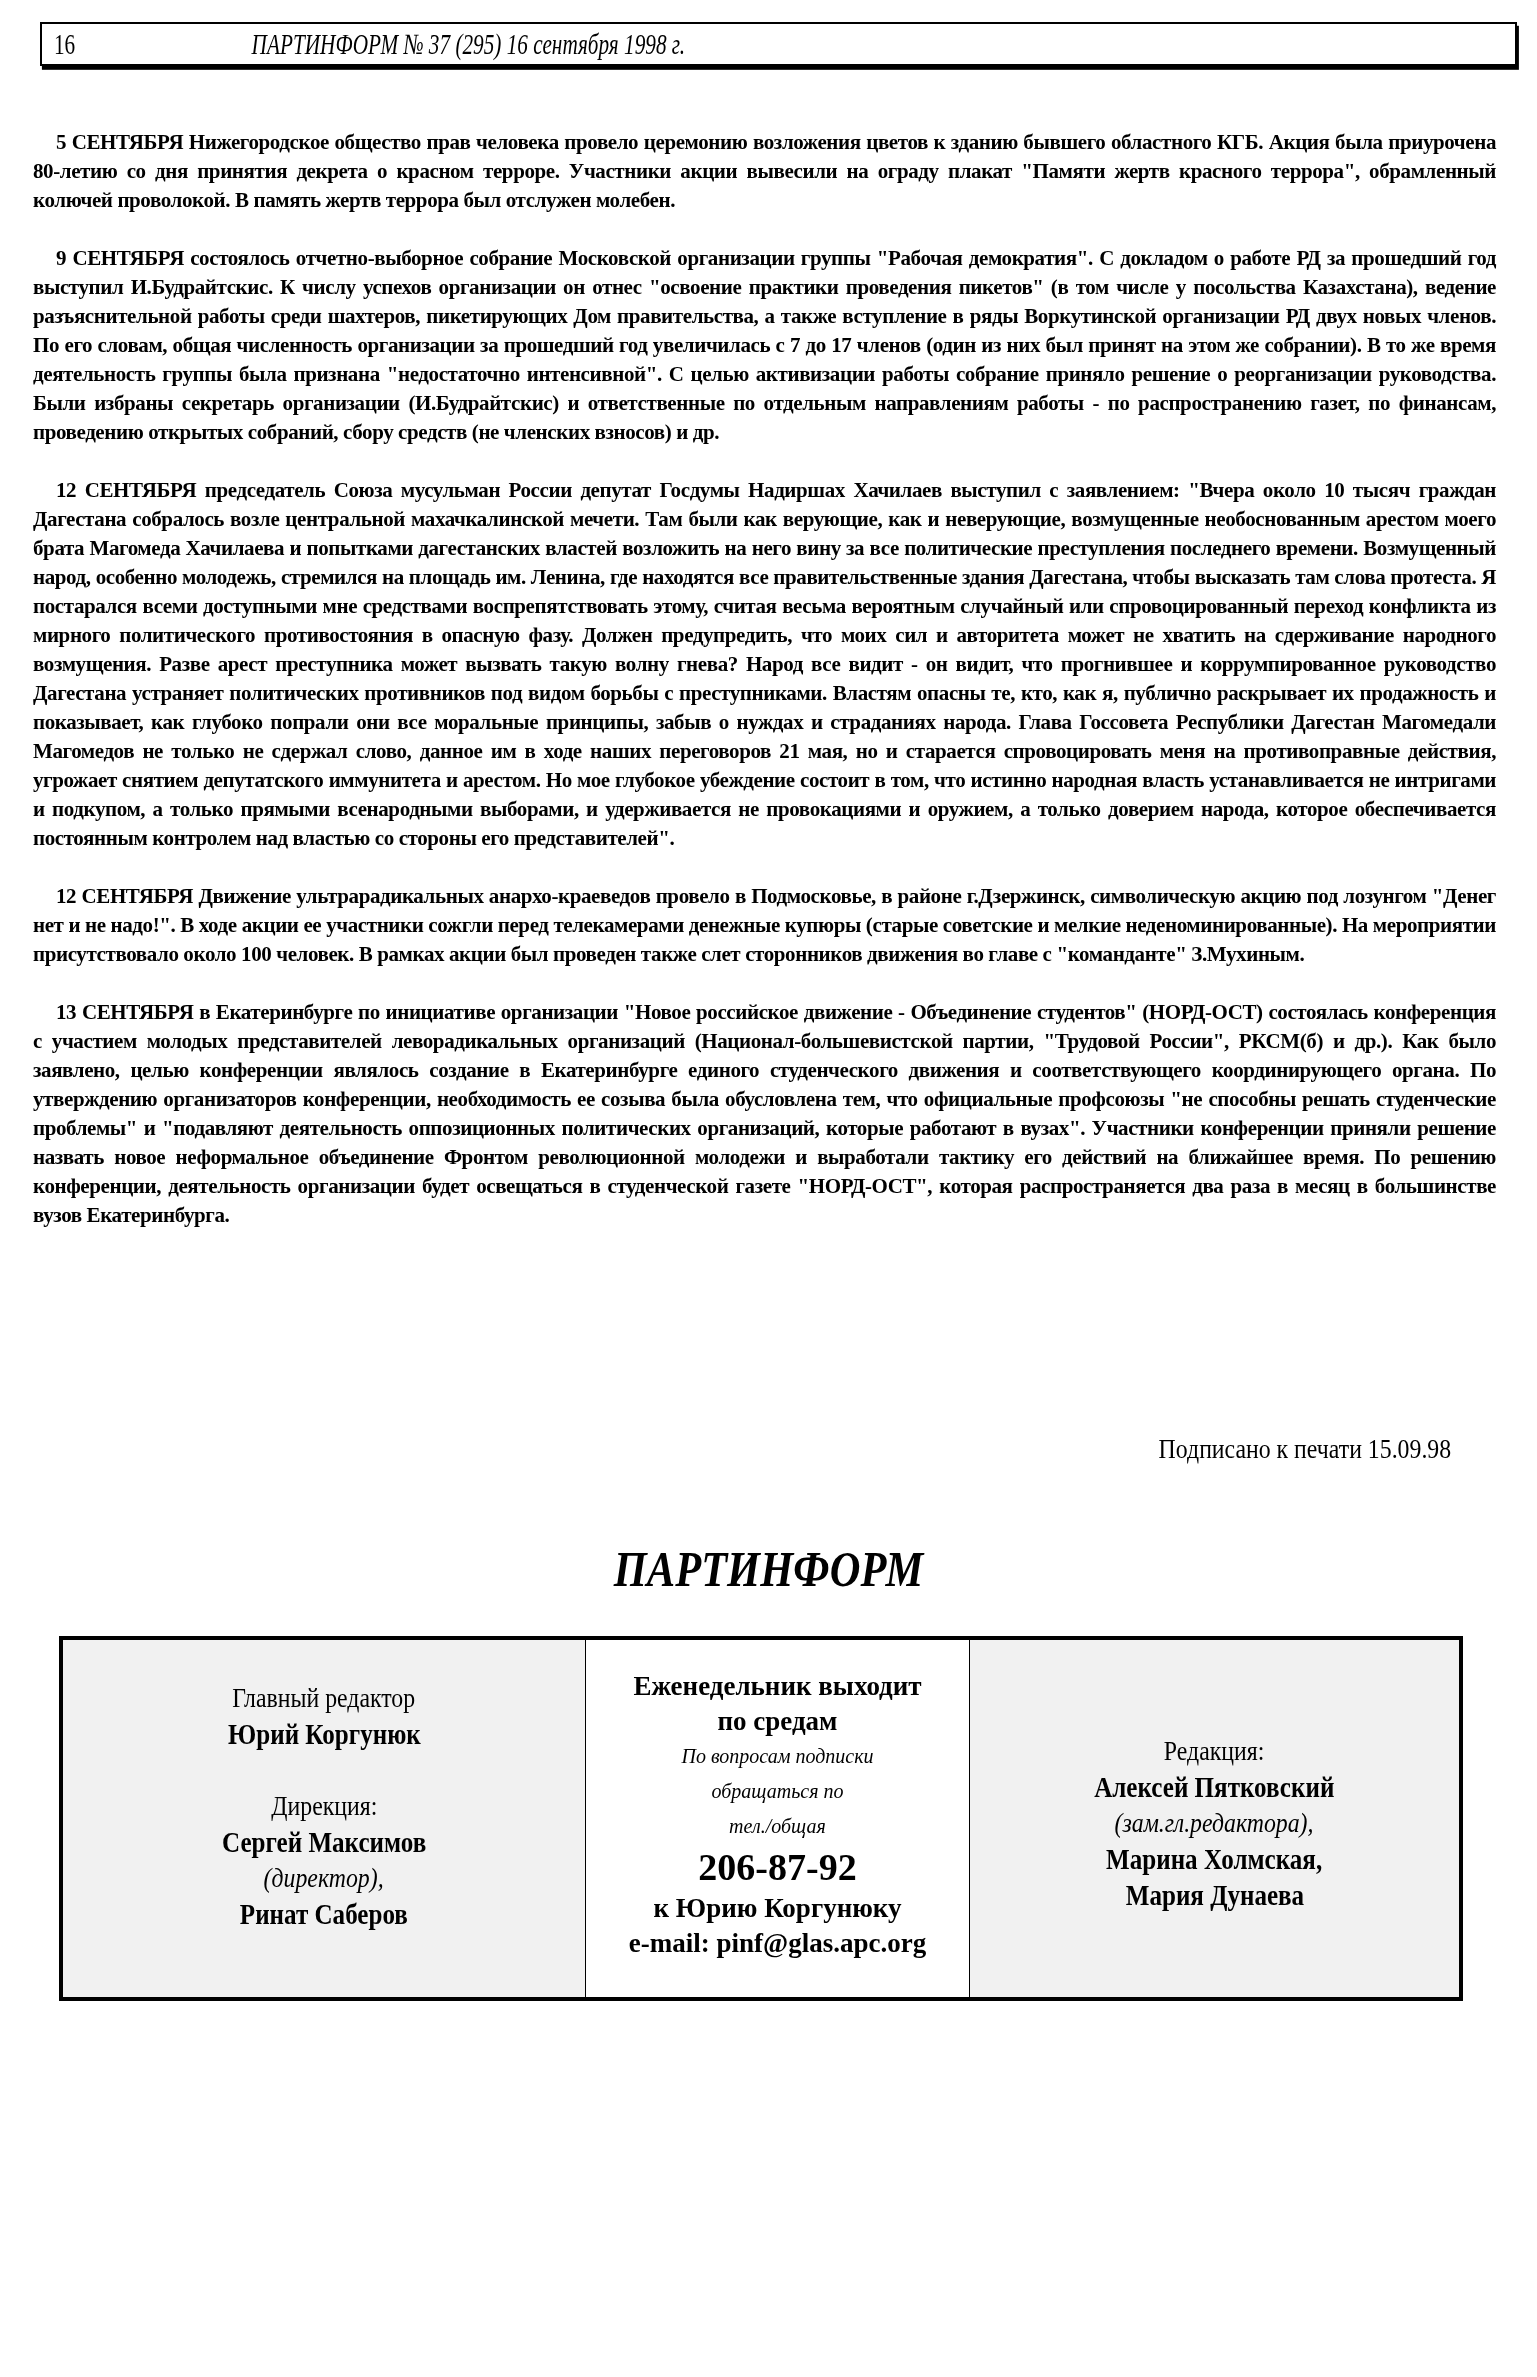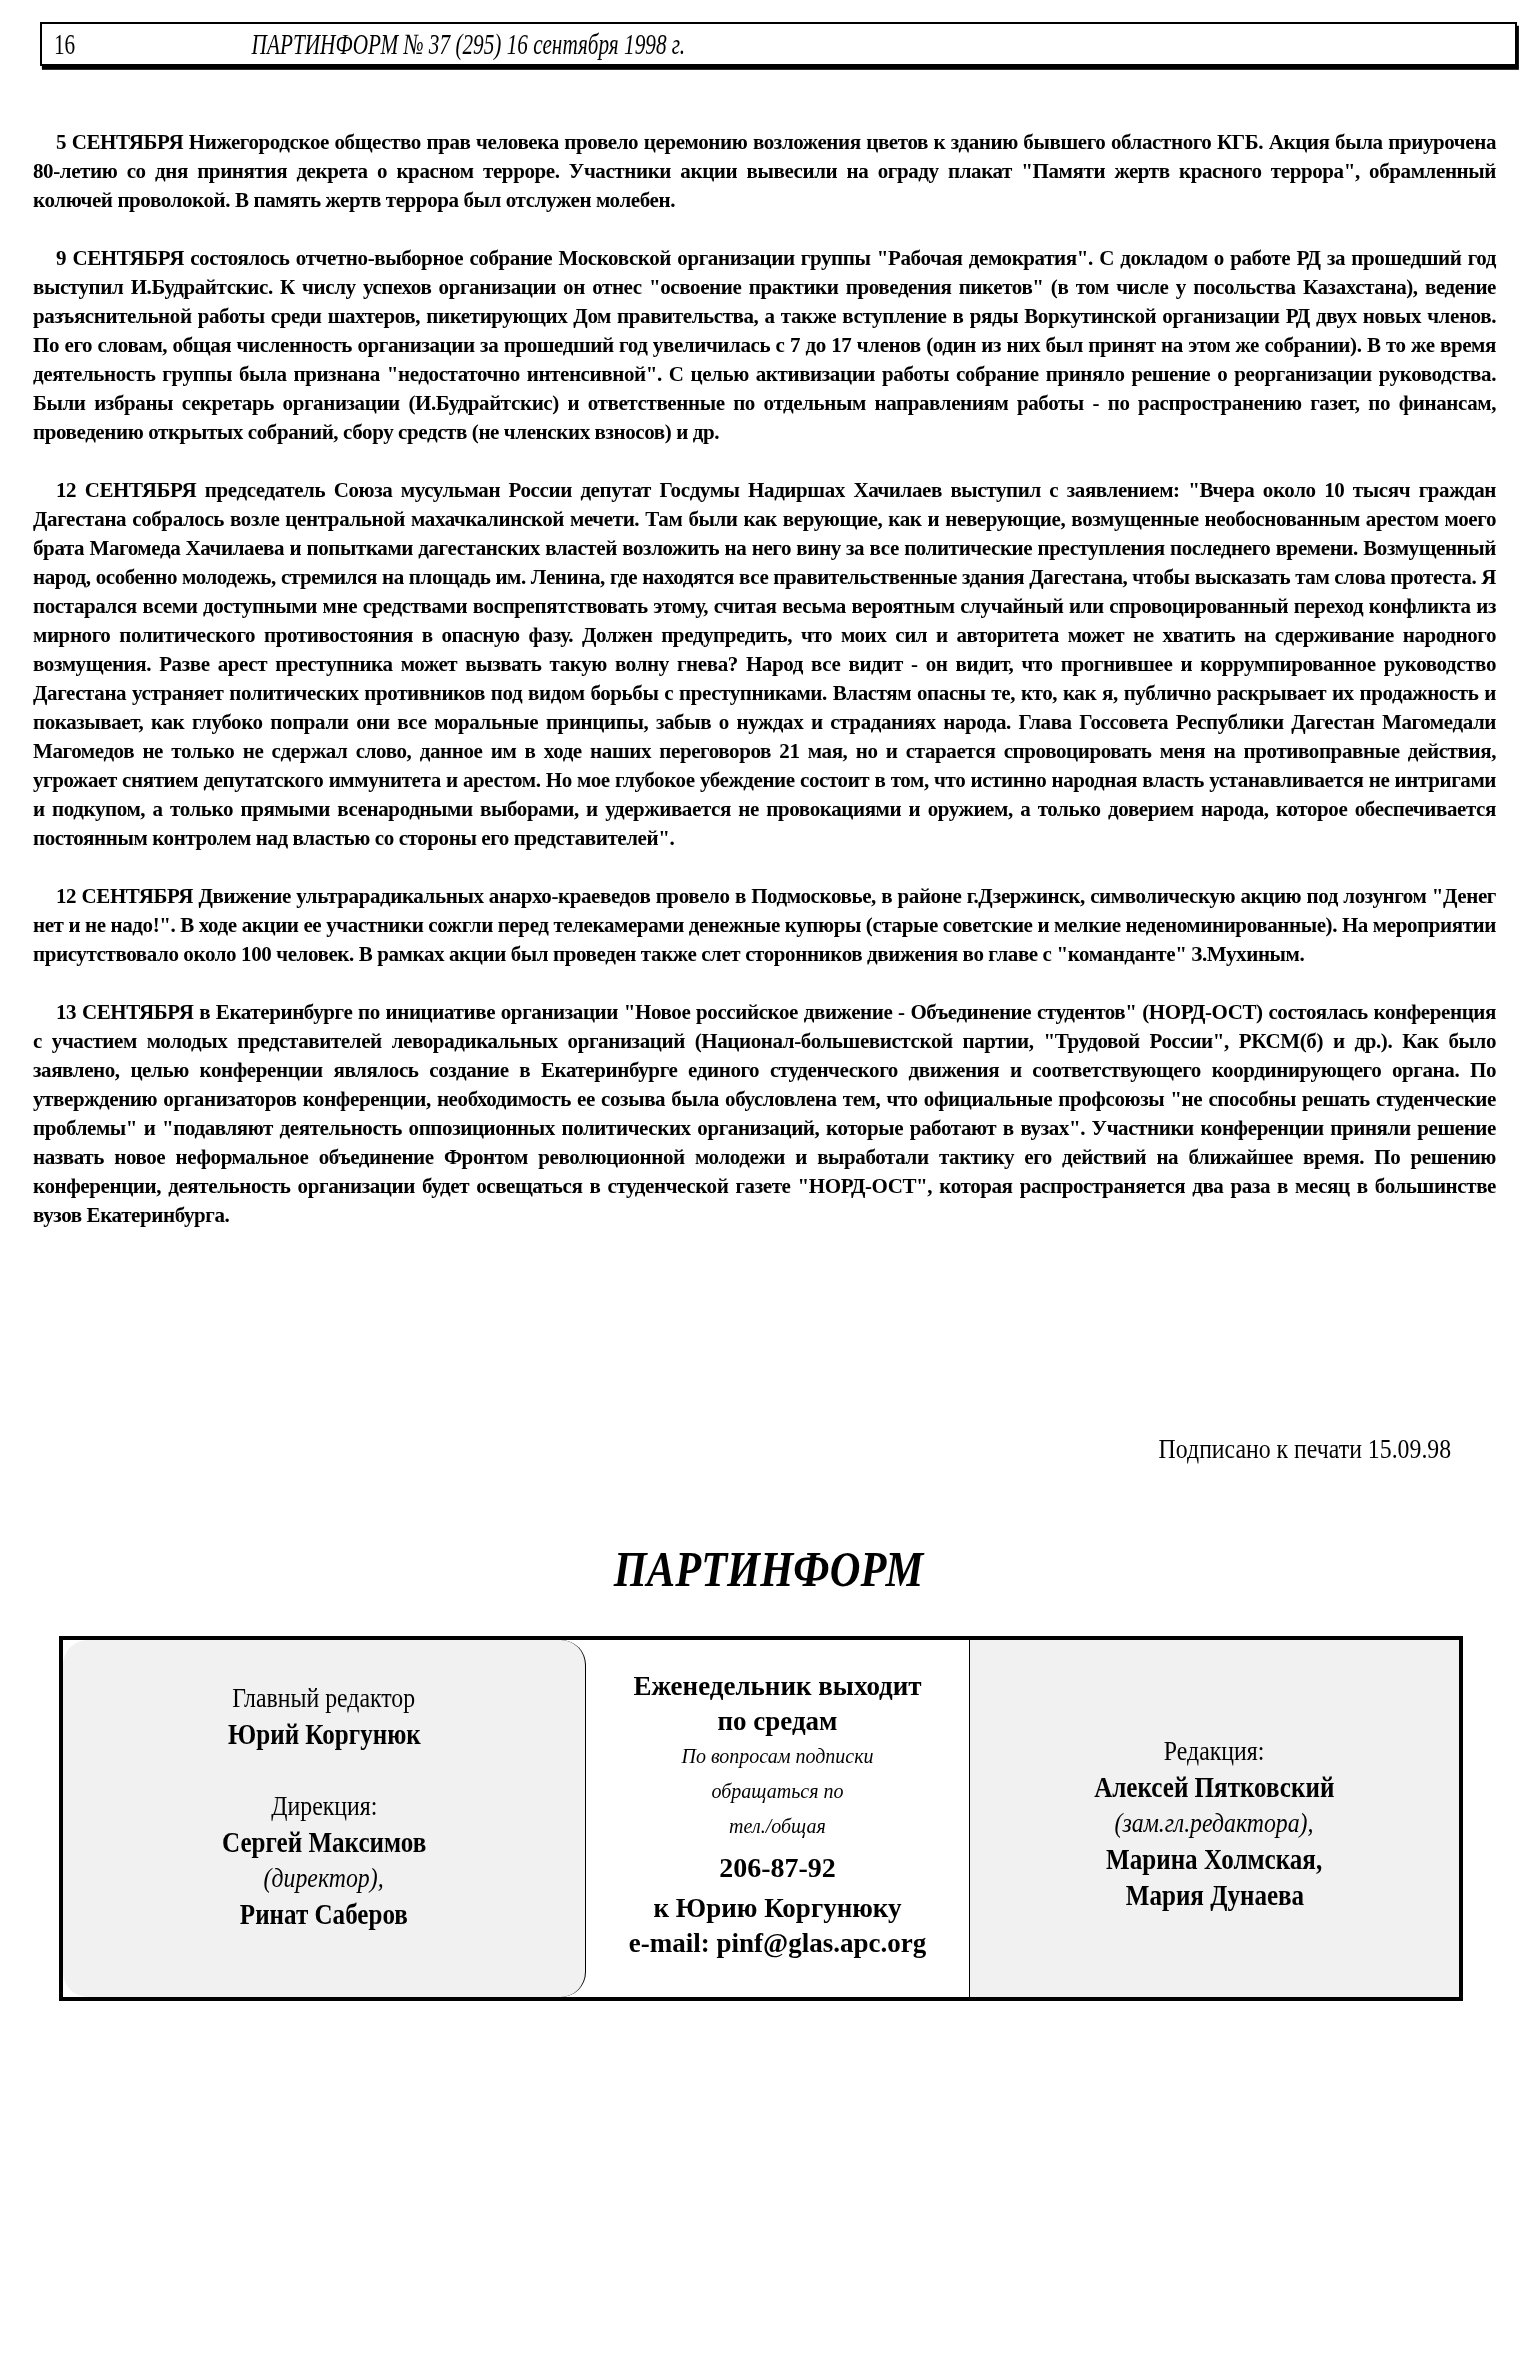--- a/index.html
+++ b/index.html
@@ -47,30 +47,30 @@
   }
   
   .imprint {
     position: absolute; left: 59px; top: 1636px; width: 1404px; height: 365px;
     border: 4.5px solid #000; display: flex; box-sizing: border-box;
   }
   .imprint .cell {
     display: flex; flex-direction: column; align-items: center; justify-content: center;
     text-align: center; box-sizing: border-box;
   }
-  .cell-left { width: 523px; background: #f1f1f1; border-right: 1.3px solid #000; padding-bottom: 26px; border-radius: 25px; }
+  .cell-left { width: 523px; background: #f1f1f1; border-right: 1.3px solid #000; padding-bottom: 26px; }
   .cell-mid { width: 384px; background: #ffffff; border-right: 1.3px solid #000; padding-bottom: 6.4px; }
   .cell-right { flex: 1; background: #f1f1f1; justify-content: flex-start !important; padding-top: 93px; }
   .lbl { font-size: 28px; line-height: 36px; transform: scaleX(0.85); }
   .nm { font-size: 29.5px; line-height: 36px; font-weight: bold; transform: scaleX(0.85); }
   .it { font-size: 28px; line-height: 36px; font-style: italic; transform: scaleX(0.85); }
   .gap { height: 36px; }
   .mid-b { font-size: 27px; line-height: 35px; font-weight: bold; }
   .mid-i { font-size: 20px; line-height: 35px; font-style: italic; }
-  .mid-phone { font-size: 28px; line-height: 47px; font-weight: bold; }
+  .mid-phone { font-size: 38px; line-height: 47px; font-weight: bold; }
 </style>
 </head>
 <body>
 
 <div class="header">
   <span class="page-num">16</span>
   <span class="issue">ПАРТИНФОРМ № 37 (295) 16 сентября 1998 г.</span>
 </div>
 
 <div class="articles">

